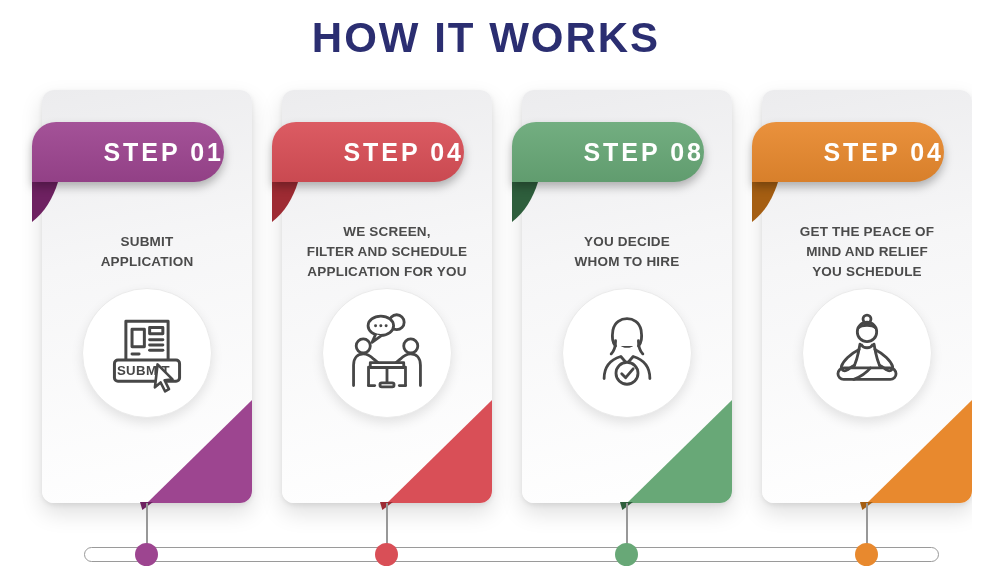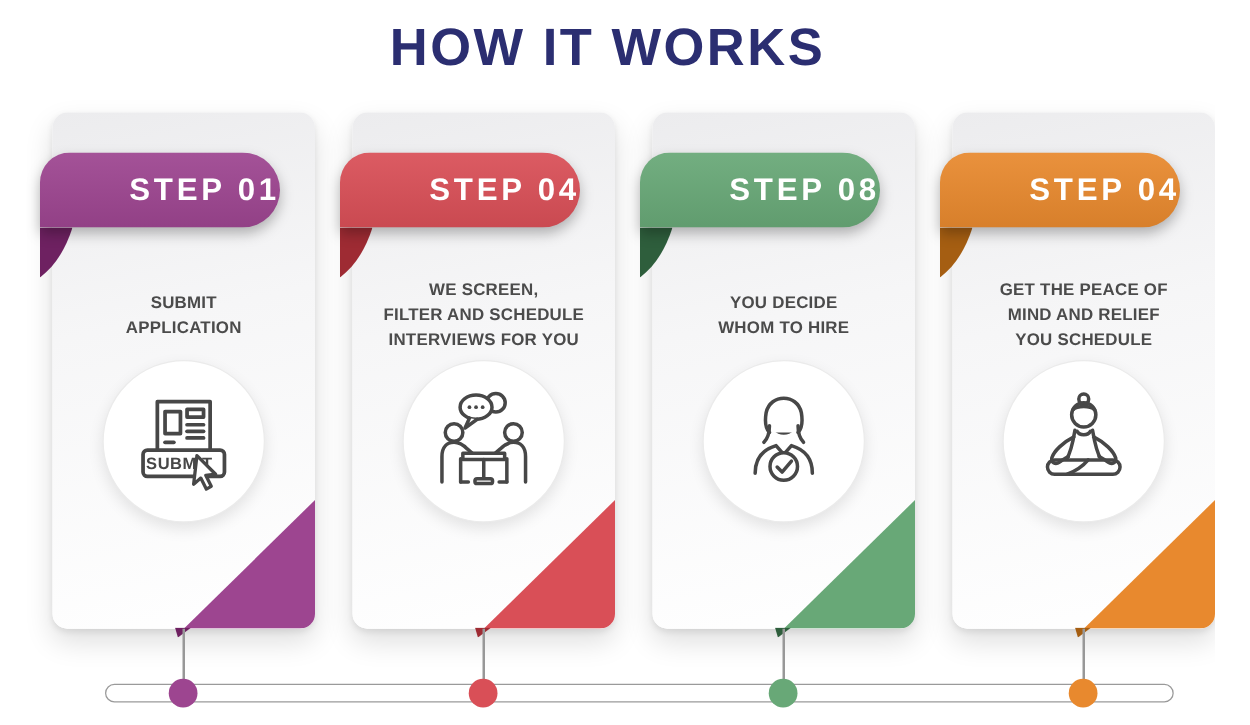--- a/index.html
+++ b/index.html
@@ -101,21 +101,21 @@
       <svg class="fold" width="26" height="40" viewBox="0 0 26 40">
         <path d="M0 0 H26 C21 16 13 30 0 40 Z"></path>
       </svg>
       <div class="notch"></div>
     </div>
 
     <div class="step" style="--step-color: #d94f57; --step-dark: #9e2b33;">
       <div class="card">
         <div class="desc">WE SCREEN,
 FILTER AND SCHEDULE
-INTERVIEWS FOR YOU</div>
+APPLICATION FOR YOU</div>
         <div class="icon-circle">
           <svg width="88" height="88" viewBox="0 0 100 100">
             <g fill="none" stroke="#474747" stroke-width="3.2" stroke-linecap="round" stroke-linejoin="round">
               <circle cx="61" cy="15" r="8.5"></circle>
               <ellipse cx="43" cy="19" rx="14.5" ry="11" fill="#ffffff"></ellipse>
               <path d="M37 29 L33 38 L44 30" fill="#ffffff"></path>
               <circle cx="37" cy="19" r="1.7" fill="#474747" stroke="none"></circle>
               <circle cx="43" cy="19" r="1.7" fill="#474747" stroke="none"></circle>
               <circle cx="49" cy="19" r="1.7" fill="#474747" stroke="none"></circle>
               <circle cx="23" cy="42" r="8"></circle>

